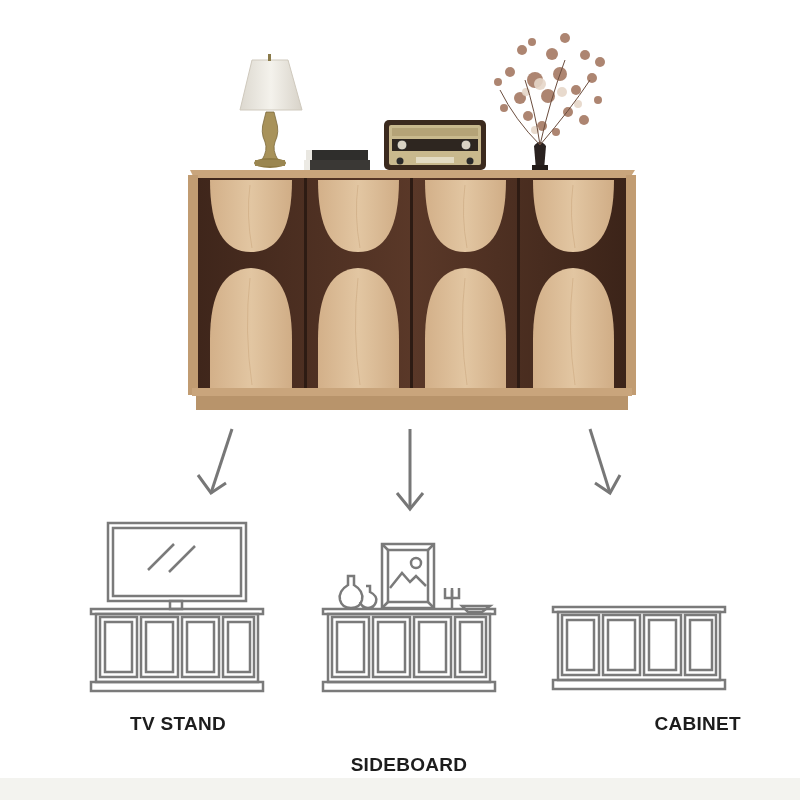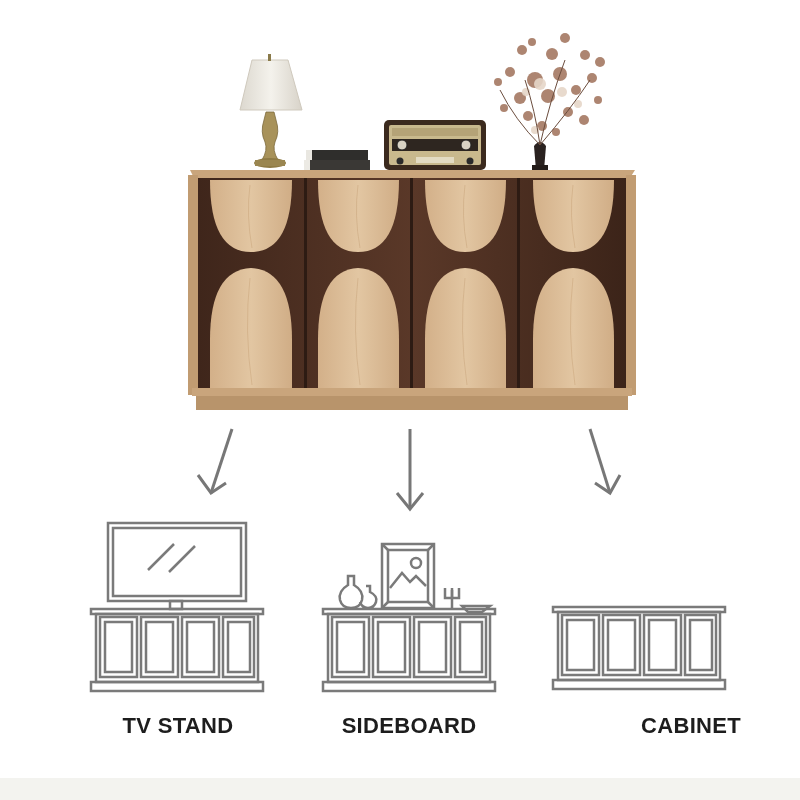--- a/index.html
+++ b/index.html
@@ -1,19 +1,19 @@
 <!DOCTYPE html>
 <html><head>
 <meta charset="utf-8">
 <style>
   html, body { margin:0; padding:0; }
   body { width:800px; height:800px; background:#ffffff; position:relative; overflow:hidden; font-family:"Liberation Sans", sans-serif; }
   .abs { position:absolute; }
   .footer-band { left:0; top:778px; width:800px; height:22px; background:#f3f3ef; }
-  .label { font-family:"Liberation Sans", sans-serif; font-weight:bold; font-size:22px; color:#1d1d1d; letter-spacing:0.3px; text-align:center; width:200px; }
+  .label { font-family:"Liberation Sans", sans-serif; font-weight:bold; font-size:19px; color:#1d1d1d; letter-spacing:0.3px; text-align:center; width:200px; }
   svg { display:block; }
 </style>
 </head>
 <body>
 
 <div class="abs" style="left:180px;top:20px;width:460px;height:400px;">
   <svg width="460" height="400" viewBox="0 0 460 400">
     <defs>
       <linearGradient id="darkw" x1="0" x2="1">
         <stop offset="0" stop-color="#3f261b"></stop>
@@ -225,16 +225,16 @@
       <rect x="94" y="13" width="37" height="60"></rect>
         <rect x="99" y="18" width="27" height="50"></rect>
       <rect x="135" y="13" width="31" height="60"></rect>
         <rect x="140" y="18" width="22" height="50"></rect>
       <rect x="3" y="78" width="172" height="9"></rect>
     </g>
   </svg>
 </div>
 
 <div class="abs label" style="left:78px;top:713px;">TV STAND</div>
-<div class="abs label" style="left:309px;top:713px;">SIDEBOARD</div>
+<div class="abs label" style="left:309px;top:754px;">SIDEBOARD</div>
 <div class="abs label" style="left:541px;top:713px;text-align:right;">CABINET</div>
 
 <div class="abs footer-band"></div>
 
 </body></html>

